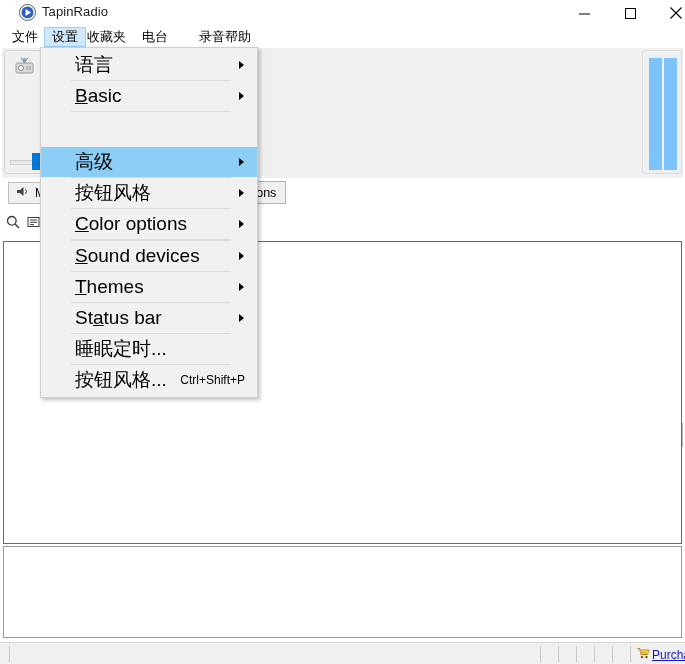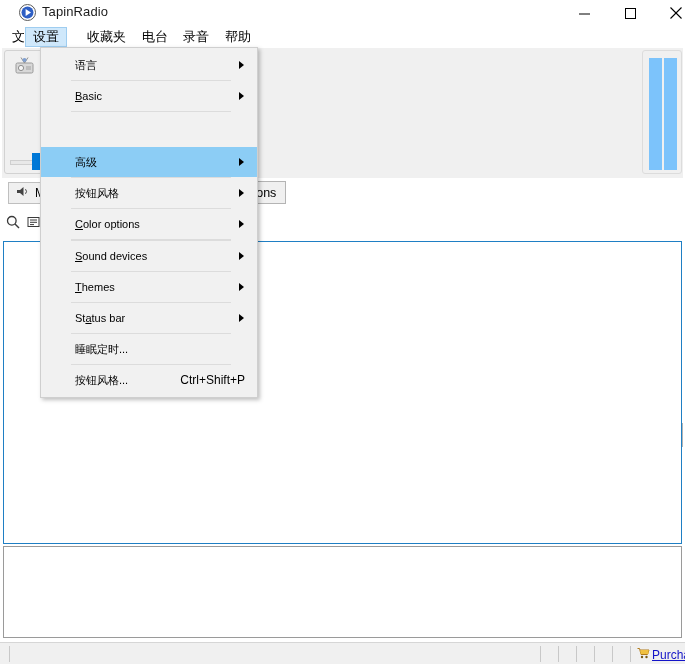--- a/index.html
+++ b/index.html
@@ -253,21 +253,21 @@
   .mi {
     position: relative;
     height: 30px;
     display: flex;
     align-items: center;
     box-sizing: border-box;
   }
   .mi.sel { background: #8ccdf5; margin-top: 35px; }
   .mi-label {
     margin-left: 34px;
-    font-size: 11px;
+    font-size: 19px;
     color: #000;
     white-space: nowrap;
   }
   .mi-label .mn { text-decoration: underline; }
   .mi-shortcut {
     position: absolute;
     right: 12px;
     font-size: 12px;
     color: #000000;
     white-space: nowrap;
@@ -312,24 +312,24 @@
   <div class="wbtn" id="btn-close">
     <svg width="12" height="12" viewBox="0 0 12 12">
       <line x1="0.5" y1="0.5" x2="11.5" y2="11.5" stroke="#000" stroke-width="1.1"></line>
       <line x1="11.5" y1="0.5" x2="0.5" y2="11.5" stroke="#000" stroke-width="1.1"></line>
     </svg>
   </div>
 </div>
 
 <div id="menubar">
   <div class="menubar-item" style="left:5px;">文件</div>
-  <div class="menubar-item active" style="left:25px;">设置</div>
+  <div class="menubar-item active" style="left:44px;">设置</div>
   <div class="menubar-item" style="left:80px;">收藏夹</div>
   <div class="menubar-item" style="left:135px;">电台</div>
-  <div class="menubar-item" style="left:176px;">录音</div>
+  <div class="menubar-item" style="left:192px;">录音</div>
   <div class="menubar-item" style="left:218px;">帮助</div>
 </div>
 
 <div id="player">
 
   <div id="left-box">
     <span id="station-logo">
       <svg width="21" height="19" viewBox="0 0 21 19">
         <rect x="2" y="7" width="17" height="10" rx="1.5" fill="#d8d8d8" stroke="#9a9a9a" stroke-width="1"></rect>
         <circle cx="7" cy="12" r="2.6" fill="#f4f4f4" stroke="#8e8e8e" stroke-width="1"></circle>

